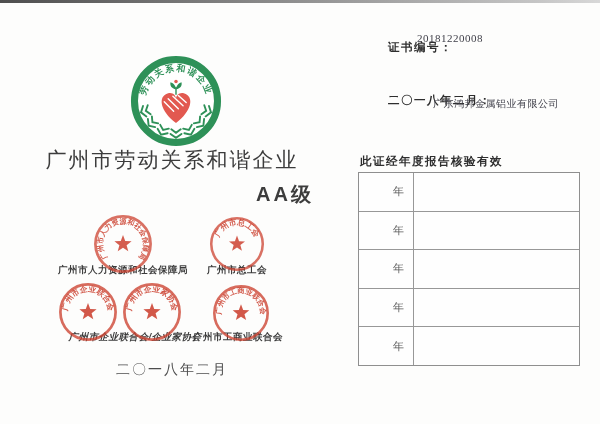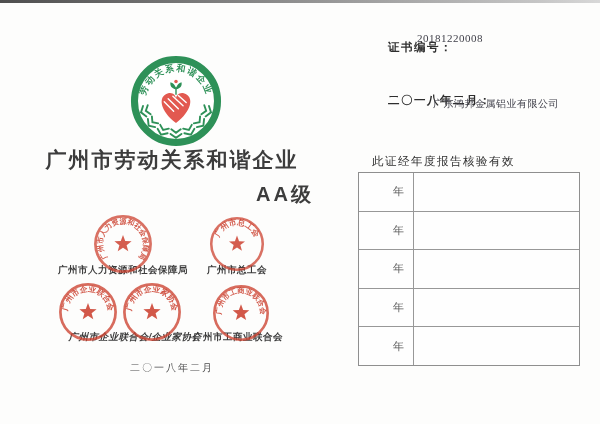--- a/index.html
+++ b/index.html
@@ -9,46 +9,46 @@
     font-family:"Liberation Sans","DejaVu Sans",sans-serif;
   }
   .scan-edge-top{
     position:absolute;left:0;top:0;width:600px;height:3px;
     background:linear-gradient(to right,#4e4e4e,#8a8a8a 45%,#c6c6c6 90%,#d8d8d8);
   }
   
   .emblem{position:absolute;left:129px;top:54px;width:94px;height:92px;}
   .cert-title{
     position:absolute;left:30px;top:146px;width:284px;text-align:center;
-    font-size:21px;font-weight:700;color:#3c3c3c;letter-spacing:2px;
+    font-size:21px;font-weight:400;color:#3c3c3c;letter-spacing:2px;
   }
   .cert-grade{
     position:absolute;left:30px;top:181px;width:284px;text-align:right;
     font-size:20px;font-weight:600;color:#3c3c3c;letter-spacing:3px;
   }
   .seal{position:absolute;z-index:2;}
   .seal svg{width:100%;height:100%;}
   .seal-label{
     position:absolute;z-index:1;text-align:center;
     font-size:9.5px;font-weight:bold;color:#3b3b3b;letter-spacing:0.5px;
   }
   .cert-date{
     position:absolute;left:52px;top:361px;width:240px;text-align:center;
-    font-size:10px;color:#4d4d4d;letter-spacing:2px;font-weight:500;
+    font-size:14px;color:#4d4d4d;letter-spacing:2px;font-weight:500;
   }
   
   .field-label{
     position:absolute;font-size:11.5px;font-weight:bold;color:#2e2e2e;letter-spacing:1.5px;margin-left:36px;
   }
   .field-value{
     position:absolute;font-family:"Liberation Serif","DejaVu Serif",serif;color:#40404a;
   }
   .table-title{
-    position:absolute;left:372px;top:154px;
-    font-size:11.5px;font-weight:normal;color:#2e2e2e;letter-spacing:1.5px;
+    position:absolute;left:360px;top:154px;
+    font-size:11.5px;font-weight:bold;color:#2e2e2e;letter-spacing:1.5px;
   }
   .year-table{
     position:absolute;left:358px;top:172px;width:220px;height:192px;
     border:1px solid #8f8f8f;display:flex;flex-direction:column;background:#fefefe;
   }
   .year-row{flex:1;display:flex;border-bottom:1px solid #989898;}
   .year-row:last-child{border-bottom:none;}
   .year-cell-label{
     width:55px;border-right:1px solid #989898;
     display:flex;align-items:center;justify-content:flex-end;

